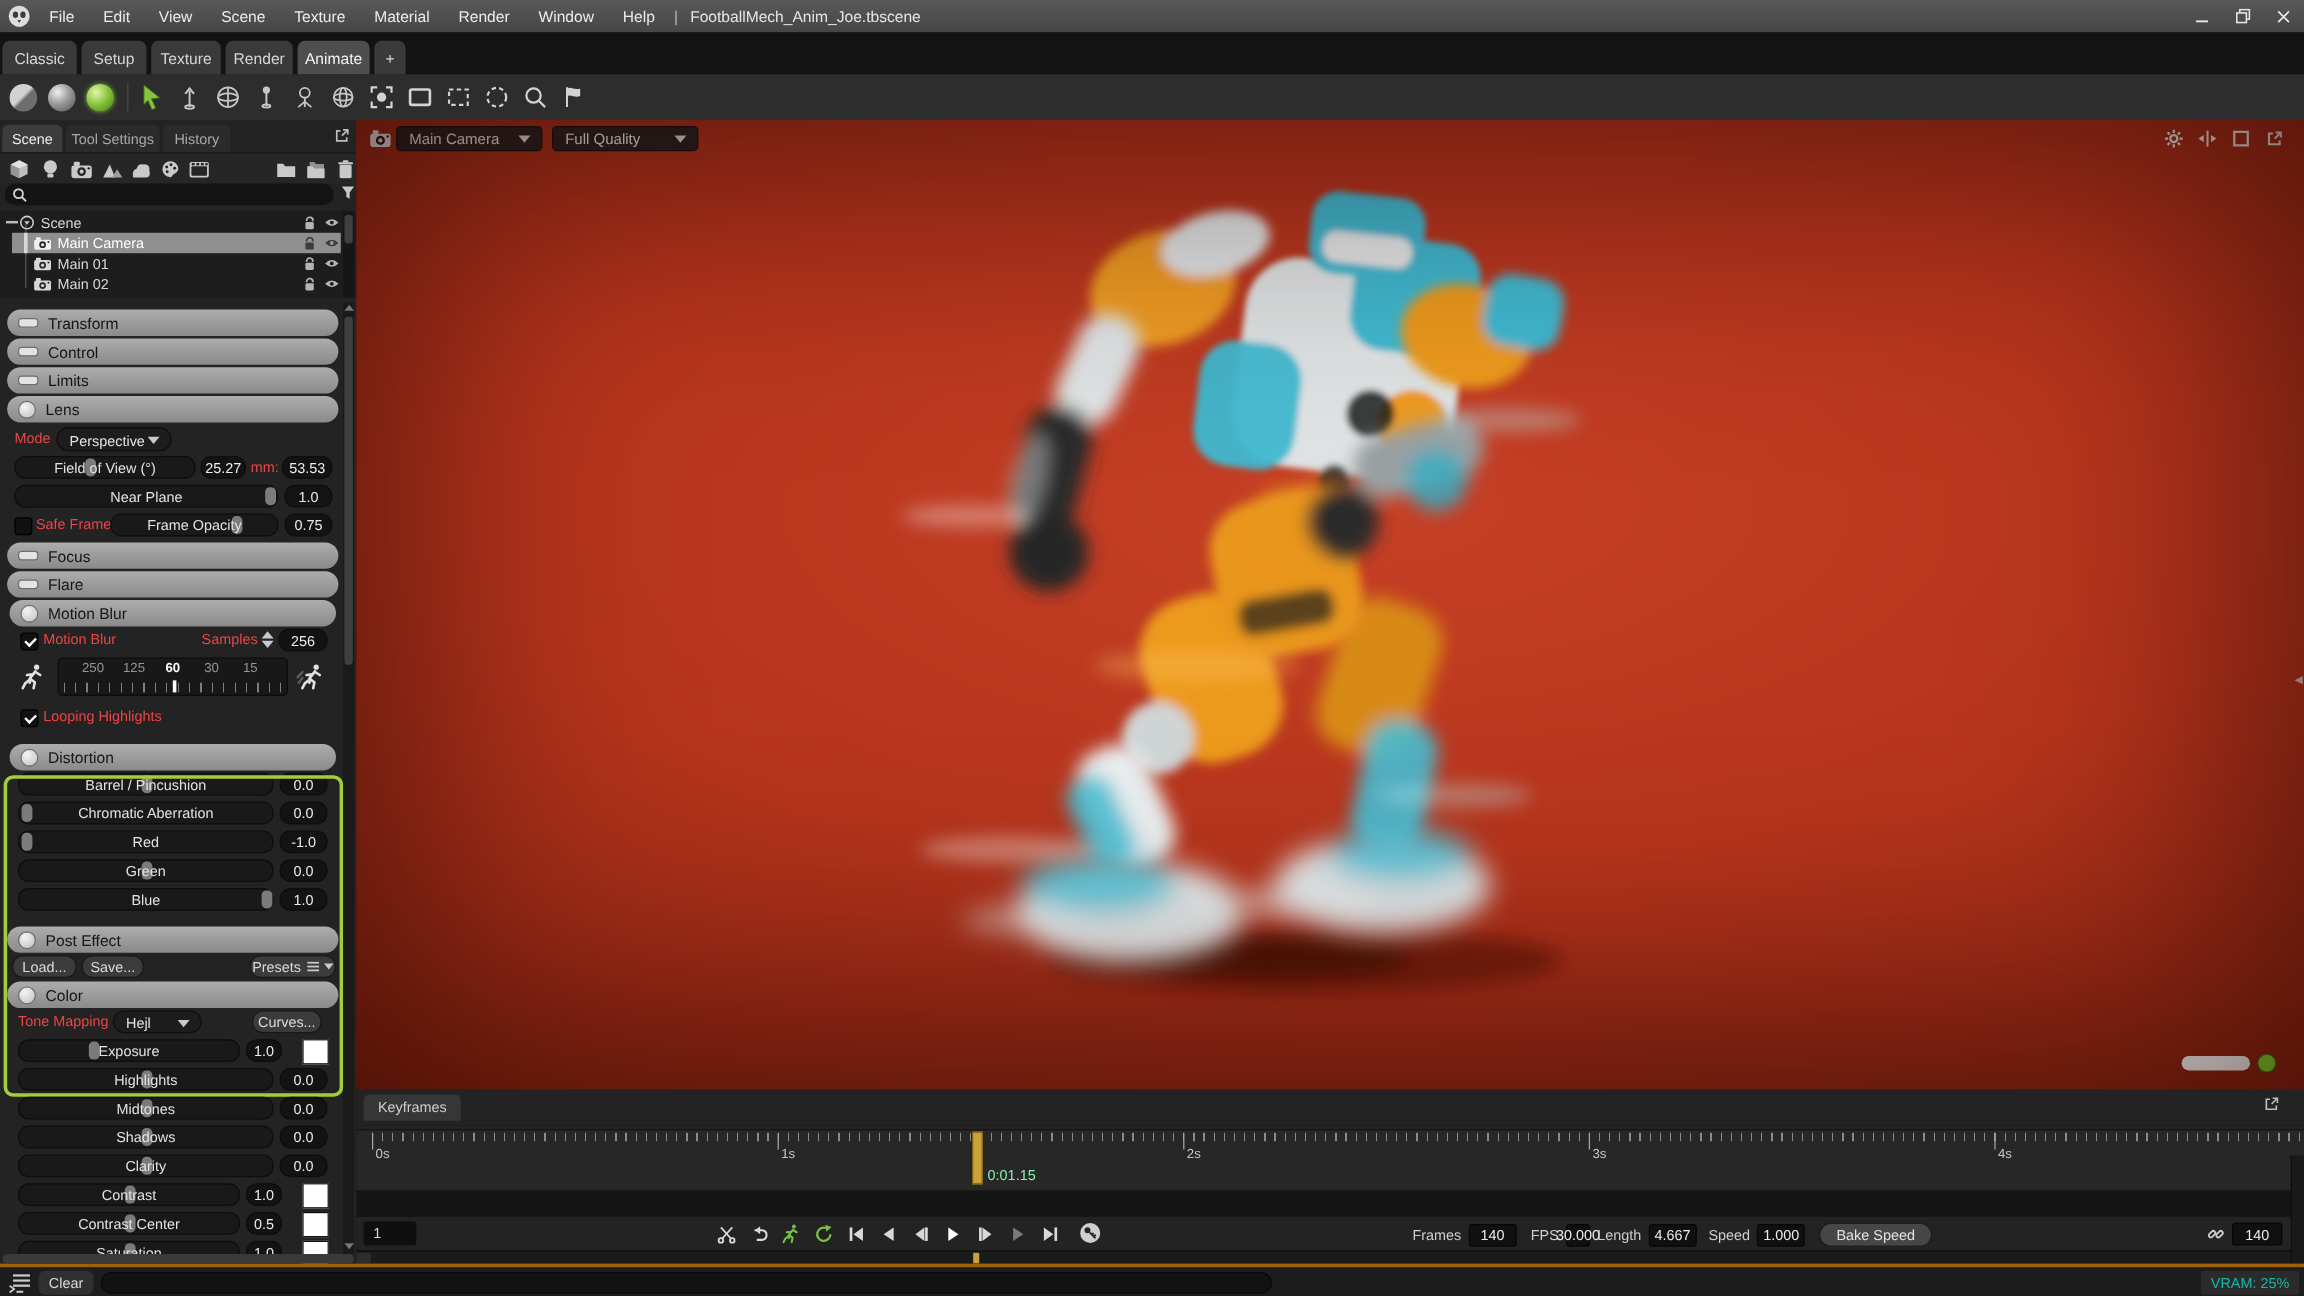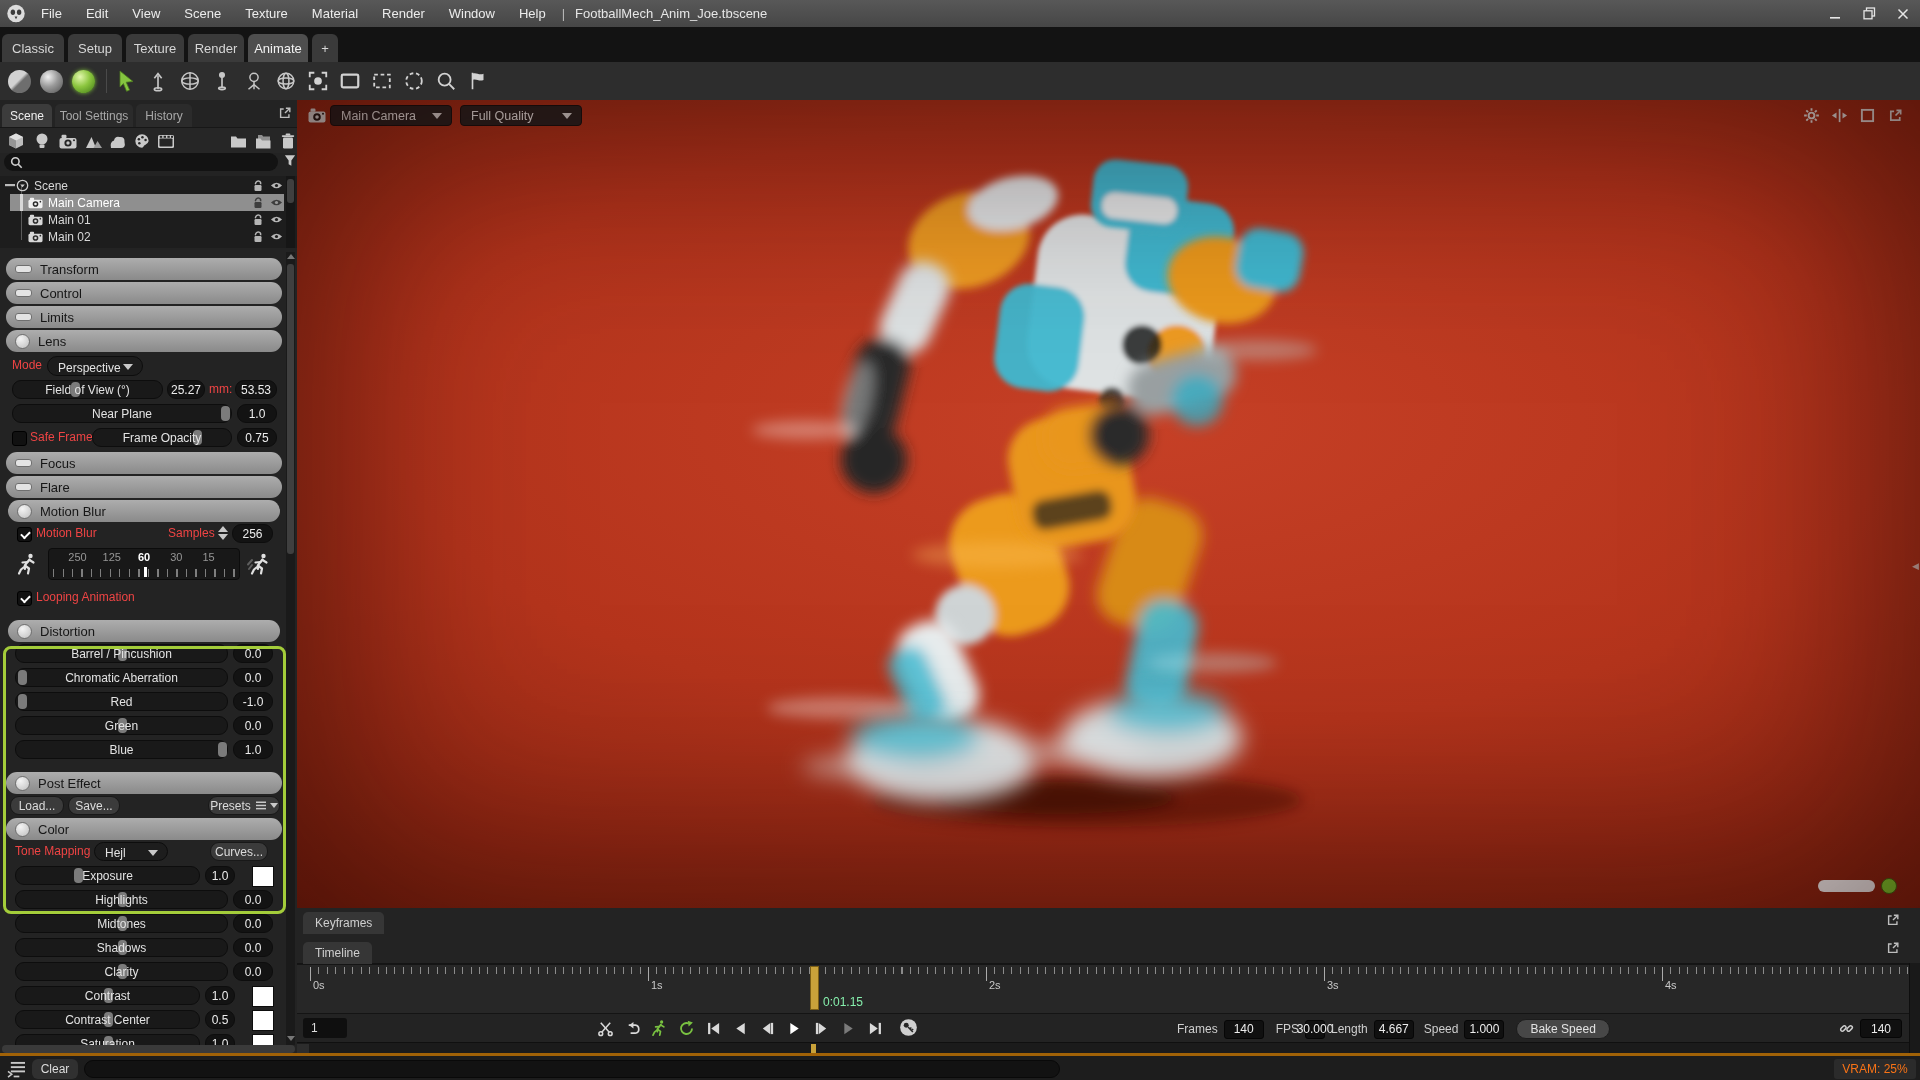--- a/index.html
+++ b/index.html
@@ -105,21 +105,21 @@
   #vp-progress{position:absolute;right:45px;bottom:16px;width:57px;height:12px;border-radius:6px;background:#fff}
   #vp-dot{position:absolute;right:23px;bottom:14px;width:14px;height:14px;border-radius:50%;background:#84d930;border:1px solid #3f6e12}
   #vp-collapse{position:absolute;right:1px;top:462px;color:#d8b9b2;font-size:9px;line-height:9px}
 
   
   #kfbar{position:absolute;left:297px;top:908px;width:1623px;height:30px;background:#232323;border-bottom:1px solid #121212}
   #tlbar{position:absolute;left:297px;top:938px;width:1623px;height:25px;background:#232323}
   .dtab{position:absolute;left:6px;height:22px;border-radius:5px 5px 0 0;background:#363636;color:#cfcfcf;
     font-size:12px;display:flex;align-items:center;justify-content:center;padding:0 12px;top:4px}
   .popout{position:absolute;right:20px;top:5px;width:14px;height:14px}
-  #ruler{position:absolute;left:297px;top:964px;width:1623px;height:50px;background:#272727;border-top:1px solid #151515}
+  #ruler{position:absolute;left:297px;top:941px;width:1623px;height:50px;background:#272727;border-top:1px solid #151515}
   #ruler .minor{position:absolute;left:13px;right:0;top:2px;height:7px;
     background:repeating-linear-gradient(90deg,#8b8b8b 0 1px,transparent 1px 8.45px)}
   .major{position:absolute;top:2px;width:1px;height:14px;background:#aaa}
   .rlabel{position:absolute;top:14px;font-size:11px;color:#c8c8c8}
   #playhead{position:absolute;top:1px;width:9px;height:44px;background:#c9a23a;border:1px solid #7c5f16;box-sizing:border-box}
   #phlabel{position:absolute;top:30px;font-size:12px;color:#86efac}
   #playbar{position:absolute;left:297px;top:1013px;width:1623px;height:29px;background:#232323;border-top:1px solid #141414}
   #framebox{position:absolute;left:6px;top:4px;width:44px;height:20px;background:#0f0f0f;border-radius:3px;
     font-size:12px;color:#ddd;display:flex;align-items:center;padding-left:8px;box-sizing:border-box}
   #transport{position:absolute;left:298px;top:5px;display:flex;gap:7px;align-items:center}
@@ -135,21 +135,21 @@
   #trackbox{position:absolute;left:0;top:1px;width:12px;height:9px;background:#2d2d2d}
   #tracktick{position:absolute;top:1px;width:5px;height:9px;background:#c9a23a}
   #rightstrip{position:absolute;left:1909px;top:963px;width:11px;height:90px;background:#191919;border-left:1px solid #0e0e0e}
 
   
   #statusbar{position:absolute;left:0;top:1053px;width:1920px;height:27px;background:#1d1d1d;border-top:3px solid #a16207}
   #clearbtn{position:absolute;left:32px;top:3px;width:46px;height:20px;border-radius:6px;background:#303030;
     display:flex;align-items:center;justify-content:center;font-size:12px;color:#dcdcdc}
   #logfield{position:absolute;left:84px;top:4px;width:976px;height:18px;border-radius:9px;background:#121212;border:1px solid #090909;box-sizing:border-box}
   #vrambadge{position:absolute;right:4px;top:3px;width:82px;height:20px;border-radius:3px;background:#2b2b2b;
-    display:flex;align-items:center;justify-content:center;font-size:12px;color:#f97316}
+    display:flex;align-items:center;justify-content:center;font-size:12px;color:#14b8a6}
 </style>
 </head>
 <body>
 
 <div id="menubar">
   <div id="logo">
     <svg width="22" height="22" viewBox="0 0 24 24">
         <circle cx="12" cy="11.5" r="9.5" fill="#dcdcdc"></circle>
         <ellipse cx="8.6" cy="10.2" rx="2.4" ry="3" fill="#3c3c3c"></ellipse>
         <ellipse cx="15.4" cy="10.2" rx="2.4" ry="3" fill="#3c3c3c"></ellipse>
@@ -604,21 +604,21 @@
               <path d="M18.5 8 L22.5 10.5"></path>
               <path d="M16.5 10 L11.5 10.5"></path>
               <path d="M13.8 13.5 L18 16.5 L17 21.5"></path>
               <path d="M13.8 14.5 L10 17.5 L8 21.5"></path>
             </g>
           </svg>
       </span>
     </div>
     <div class="prow" style="top:338px">
       <span class="cb on" style="left:17px;top:3px"></span>
-      <span class="flab" style="left:36px">Looping Animation</span>
+      <span class="flab" style="left:36px">Looping Highlights</span>
     </div>
 
     <div class="hdr" style="top:370px;left:8px;width:272px">
         <span class="circ"></span>
         <span>Distortion</span>
       </div>
     <div class="prow" style="top:394px">
       <div class="slider" style="left:15px;width:213px">
           <span class="handle" style="left:102px"></span>
           <span class="slabel">Barrel / Pincushion</span>

